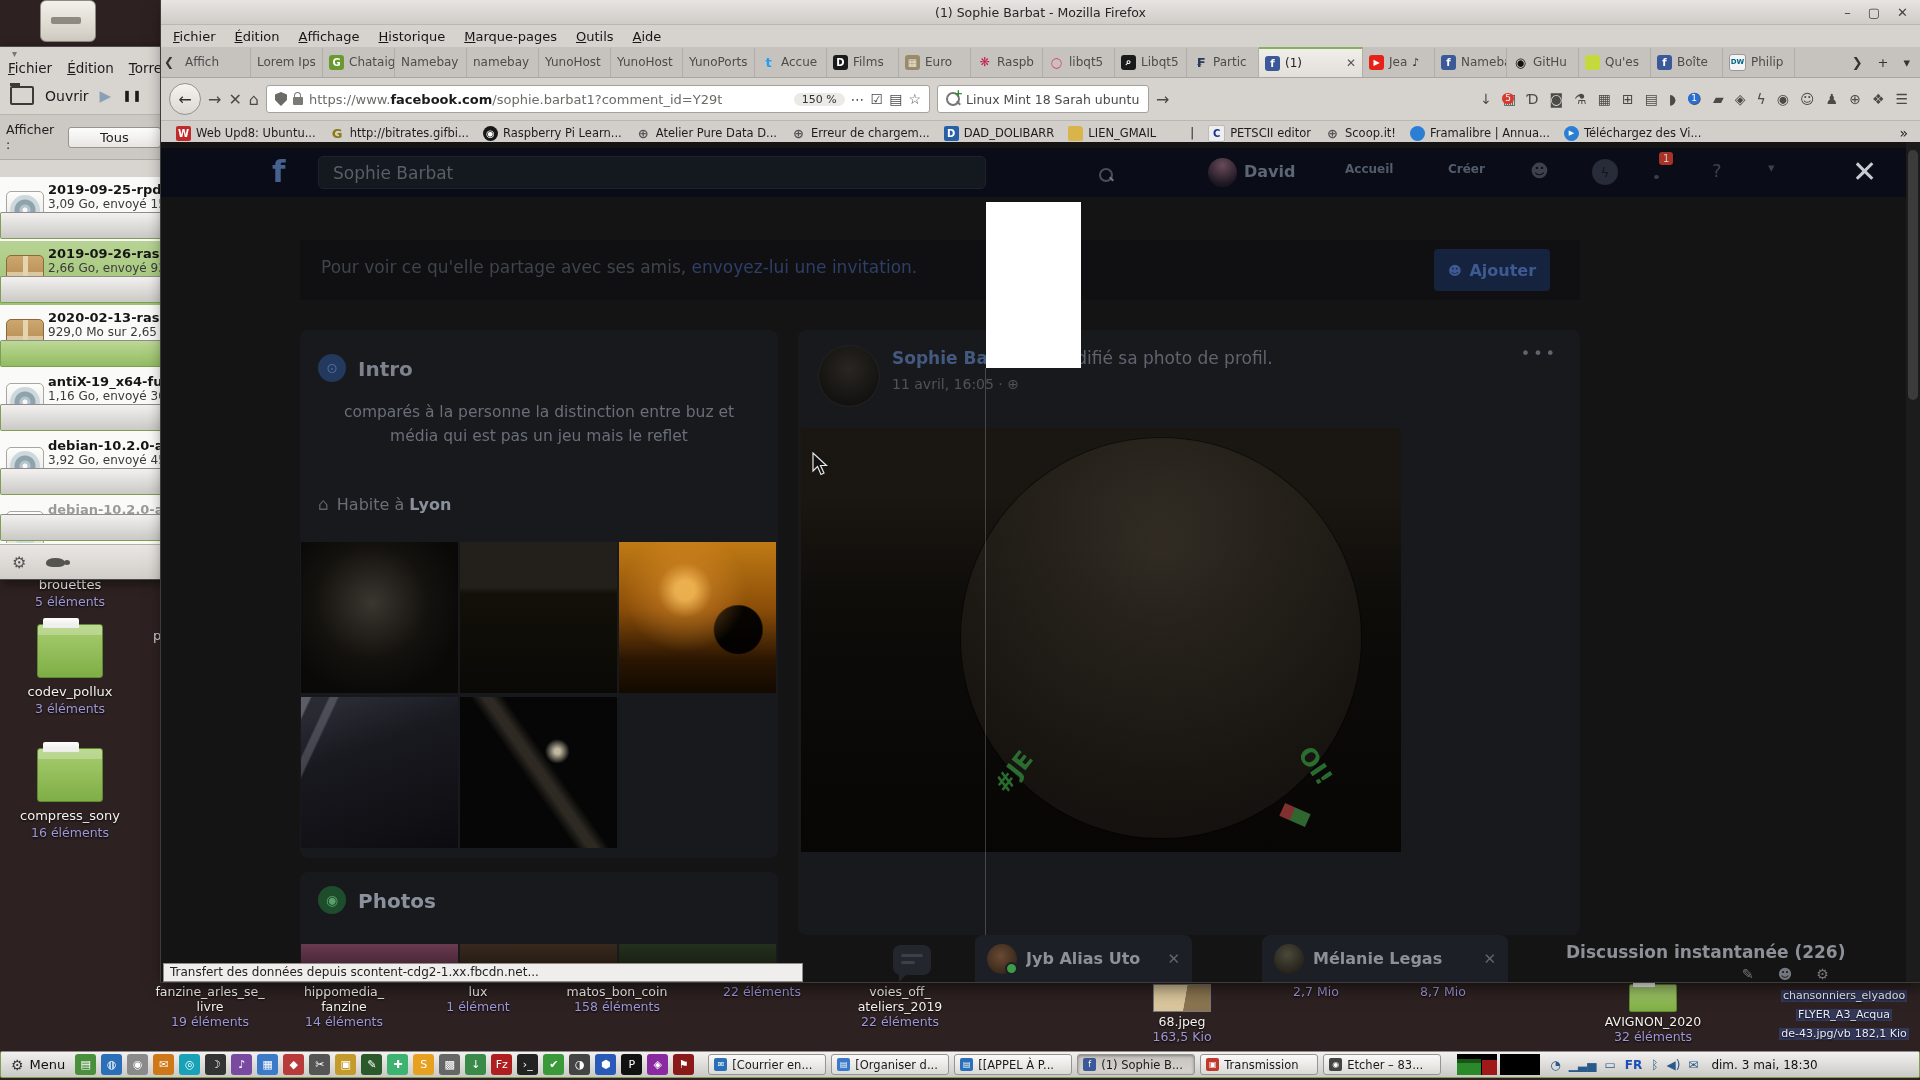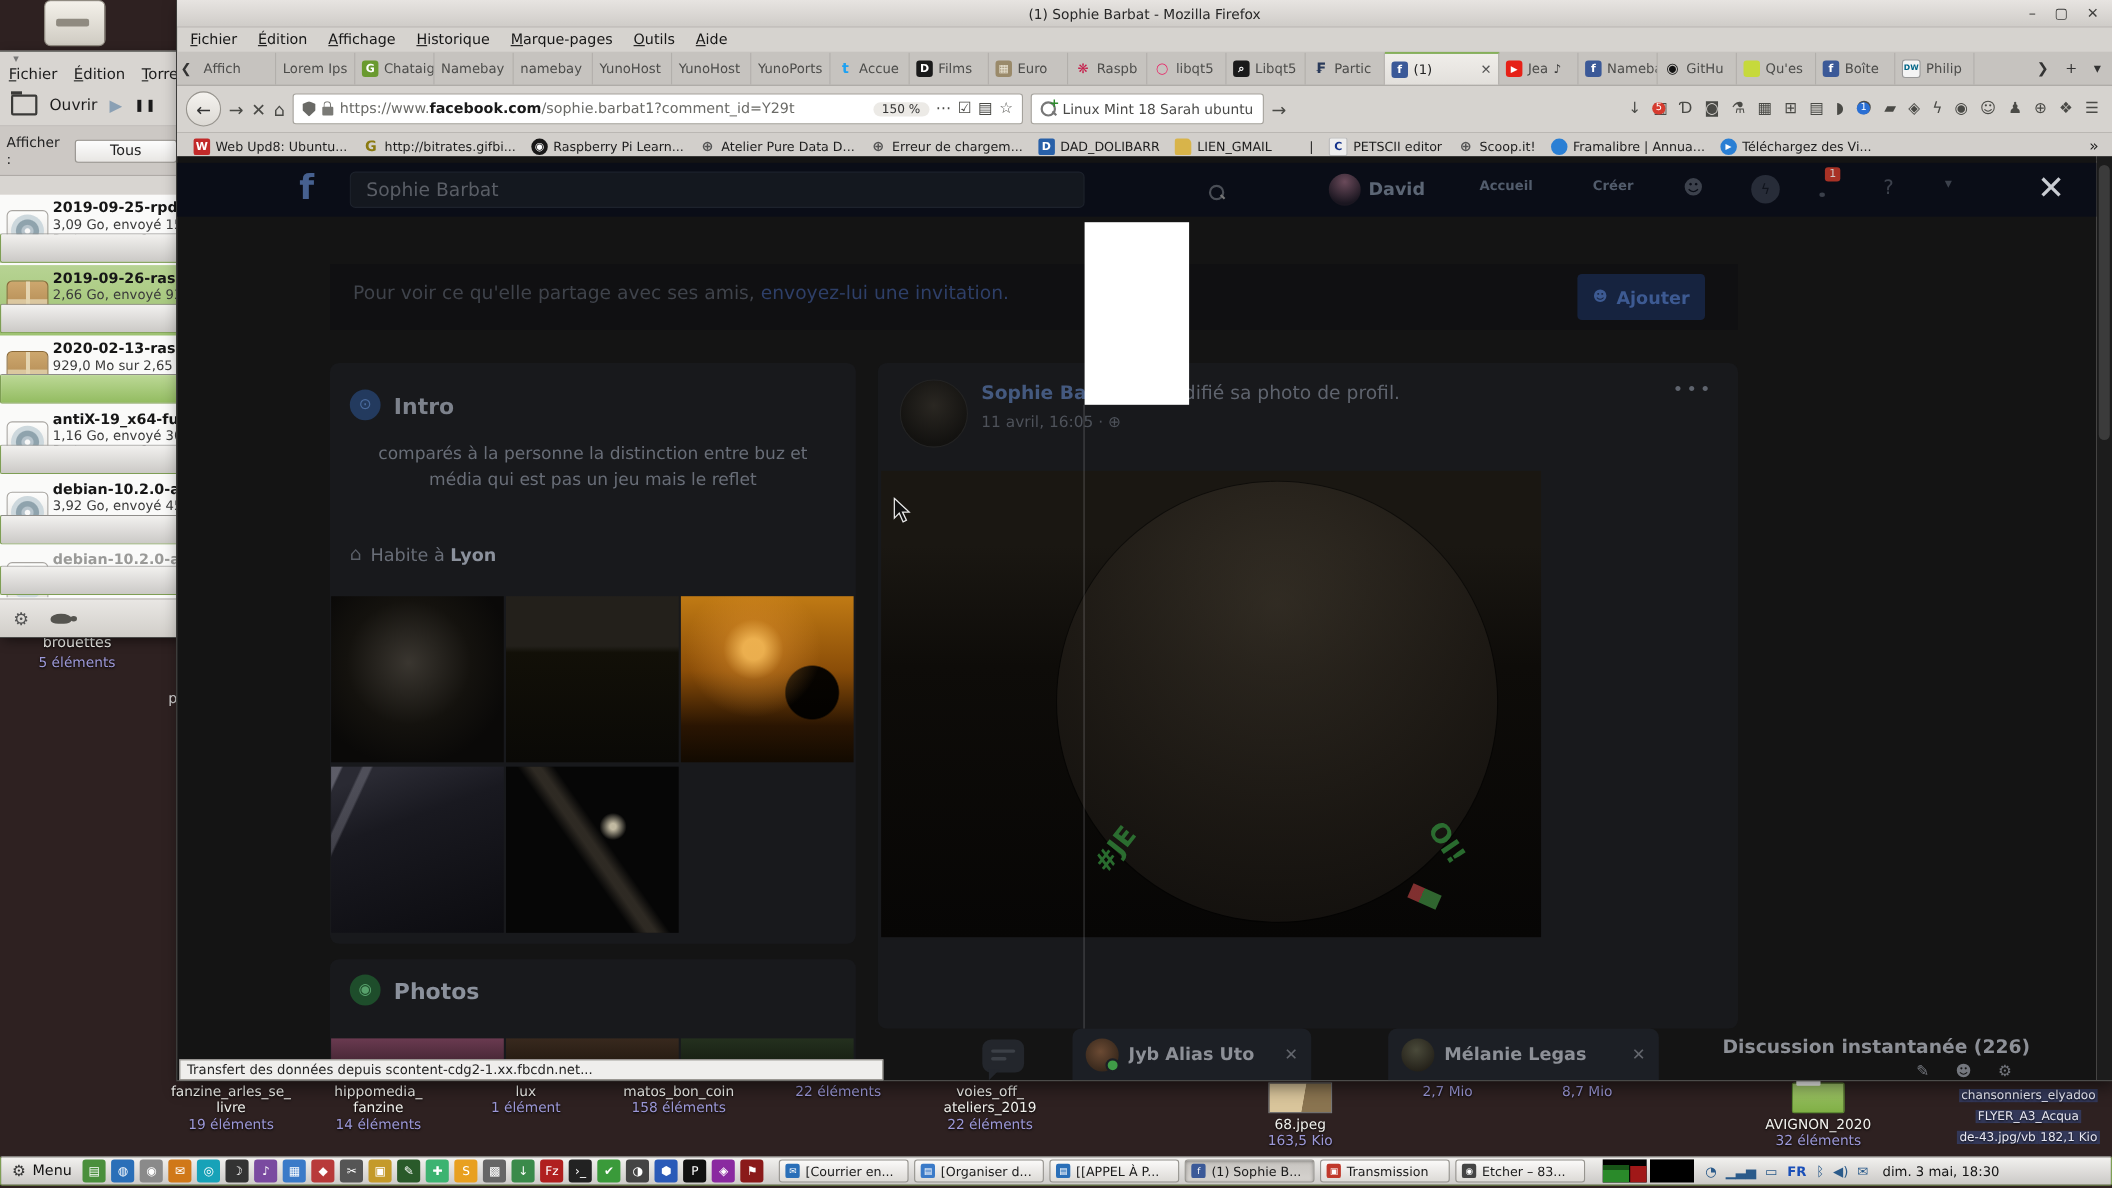--- a/index.html
+++ b/index.html
@@ -277,20 +277,30 @@
 
   <div class="tl-obj"></div>
 
   <div class="dleft">
 
   <div class="ditem">
 
         <div class="dname">brouettes</div>
         <div class="dcount">5 éléments</div>
       </div>
+      <div class="ditem">
+        <div class="dfolder"></div>
+        <div class="dname">codev_pollux</div>
+        <div class="dcount">3 éléments</div>
+      </div>
+      <div class="ditem">
+        <div class="dfolder"></div>
+        <div class="dname">compress_sony</div>
+        <div class="dcount">16 éléments</div>
+      </div>
     </div>
   <div class="straychar">p</div>
 
   <div class="brow">
 
   <div class="bitem">
 
         <div class="blines">
 
         <span class="bl name">fanzine_arles_se_</span>

